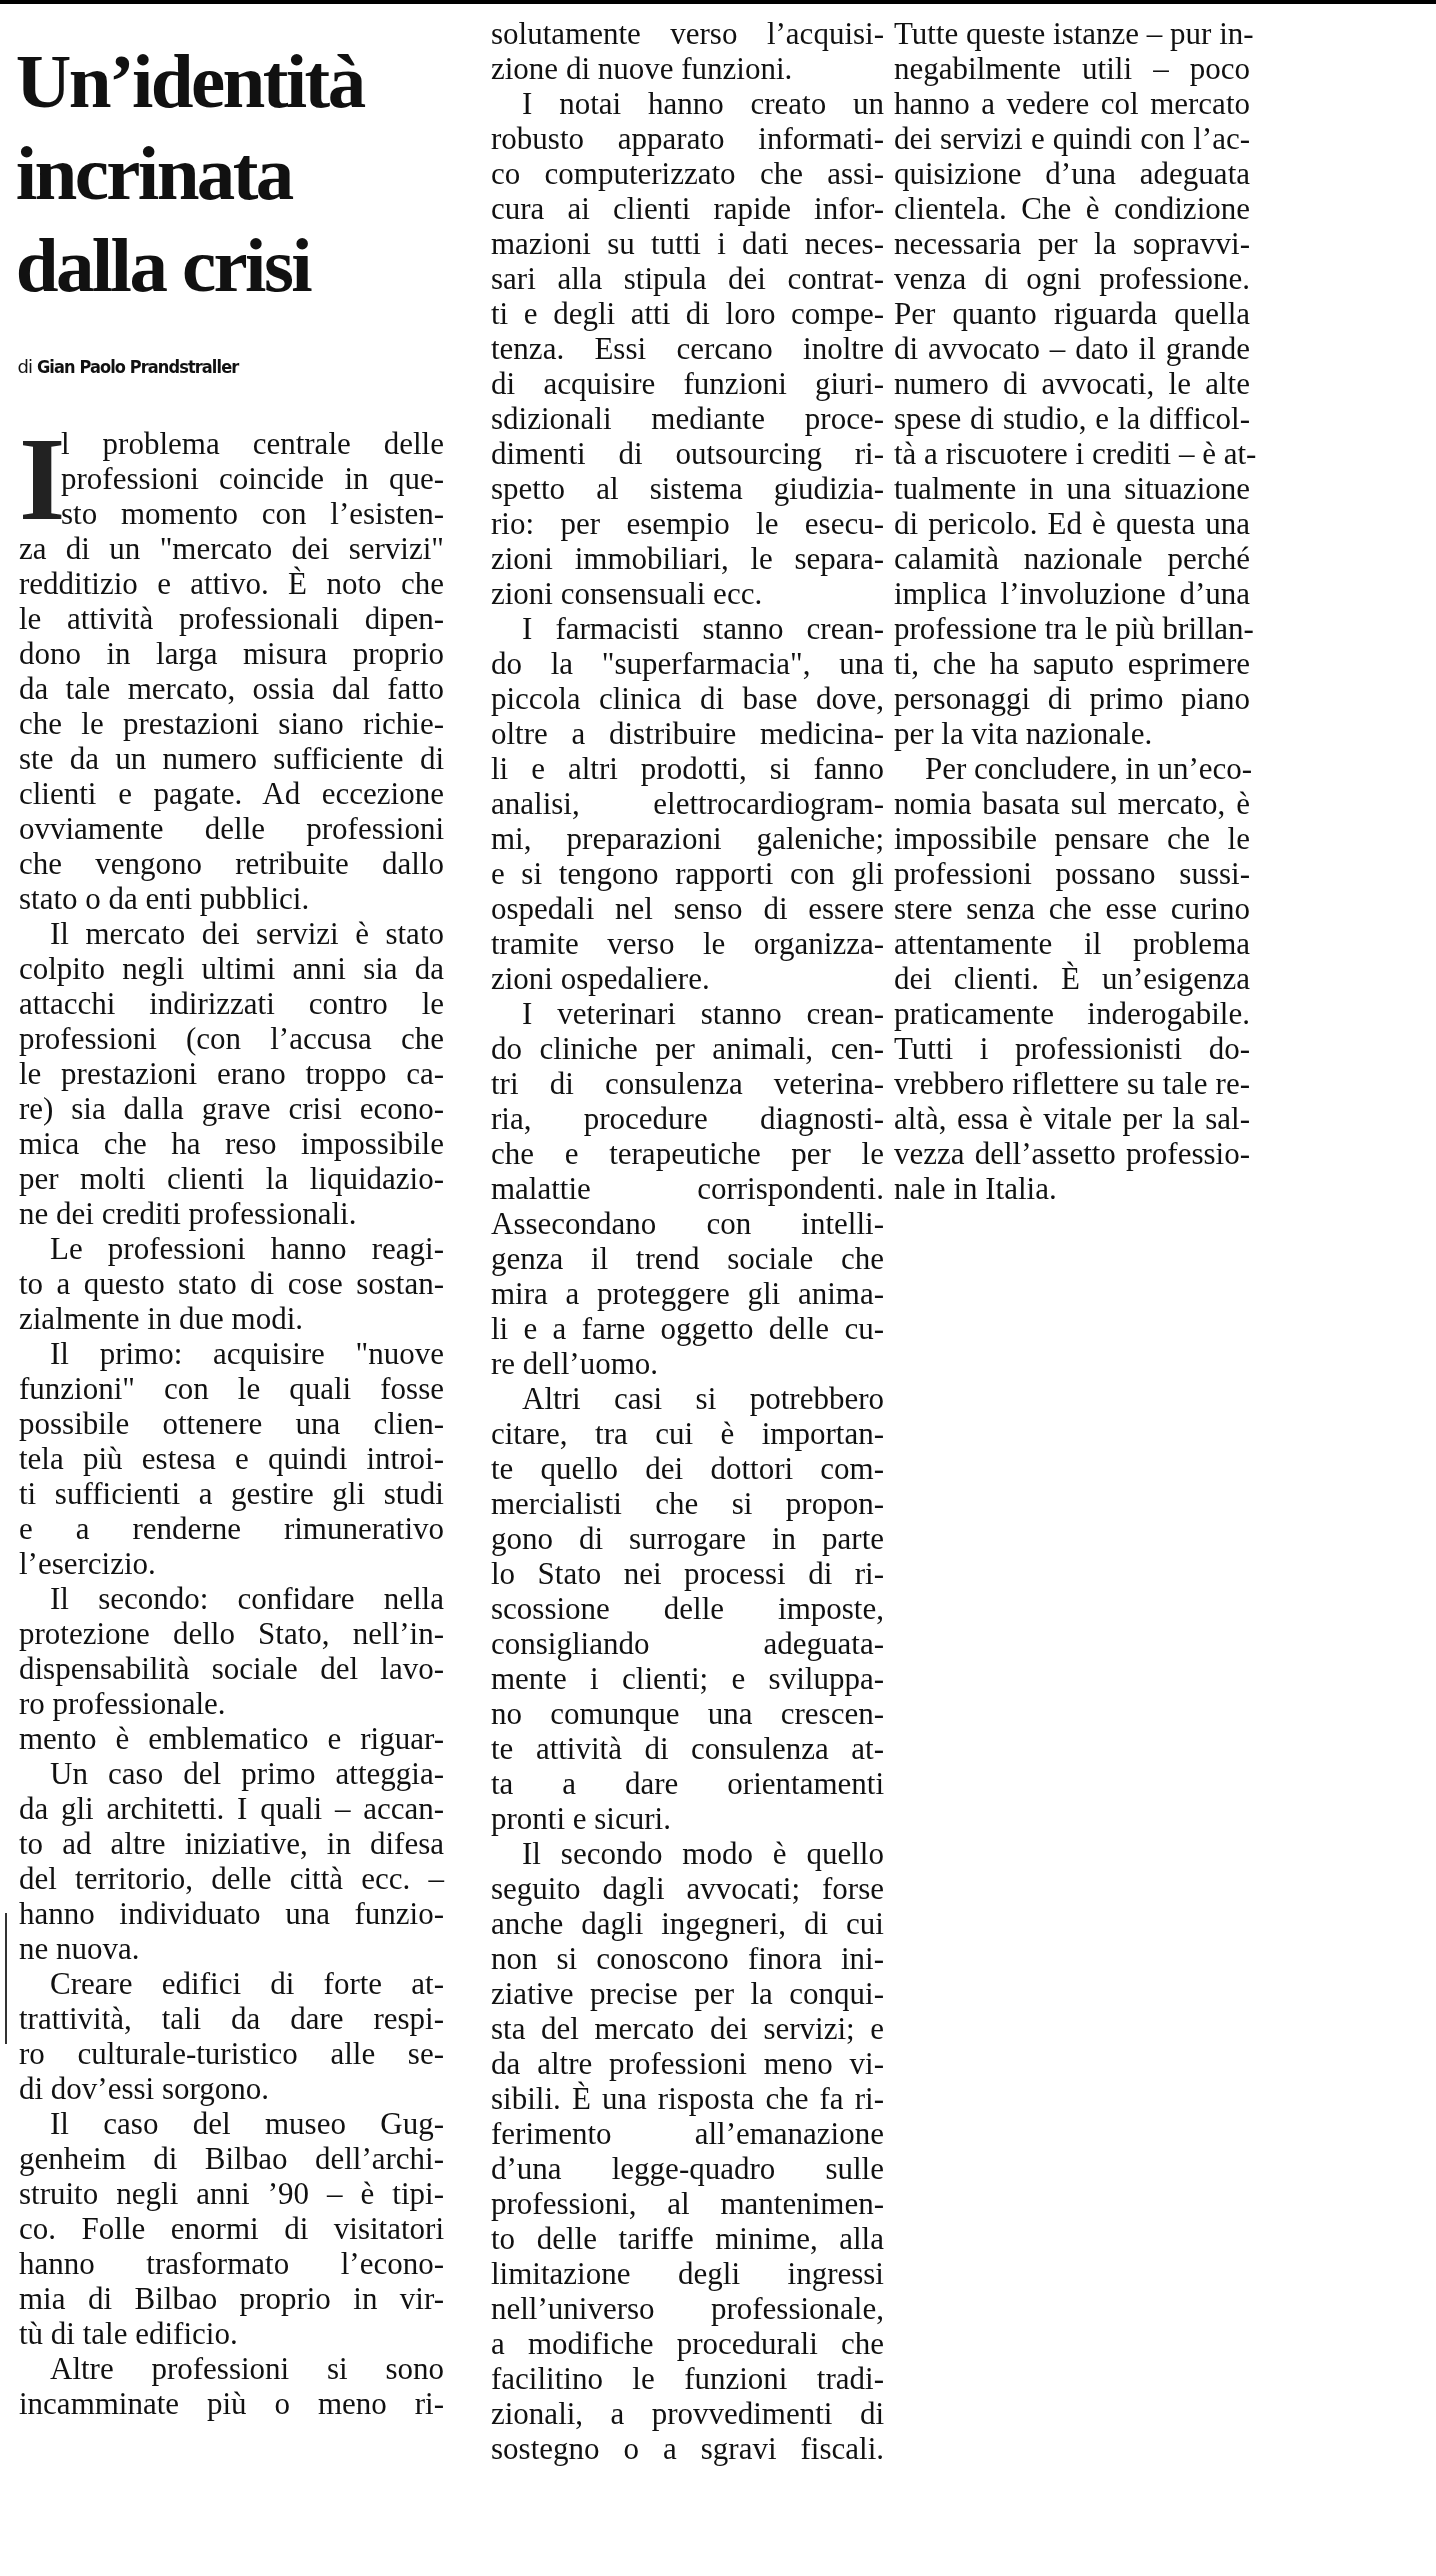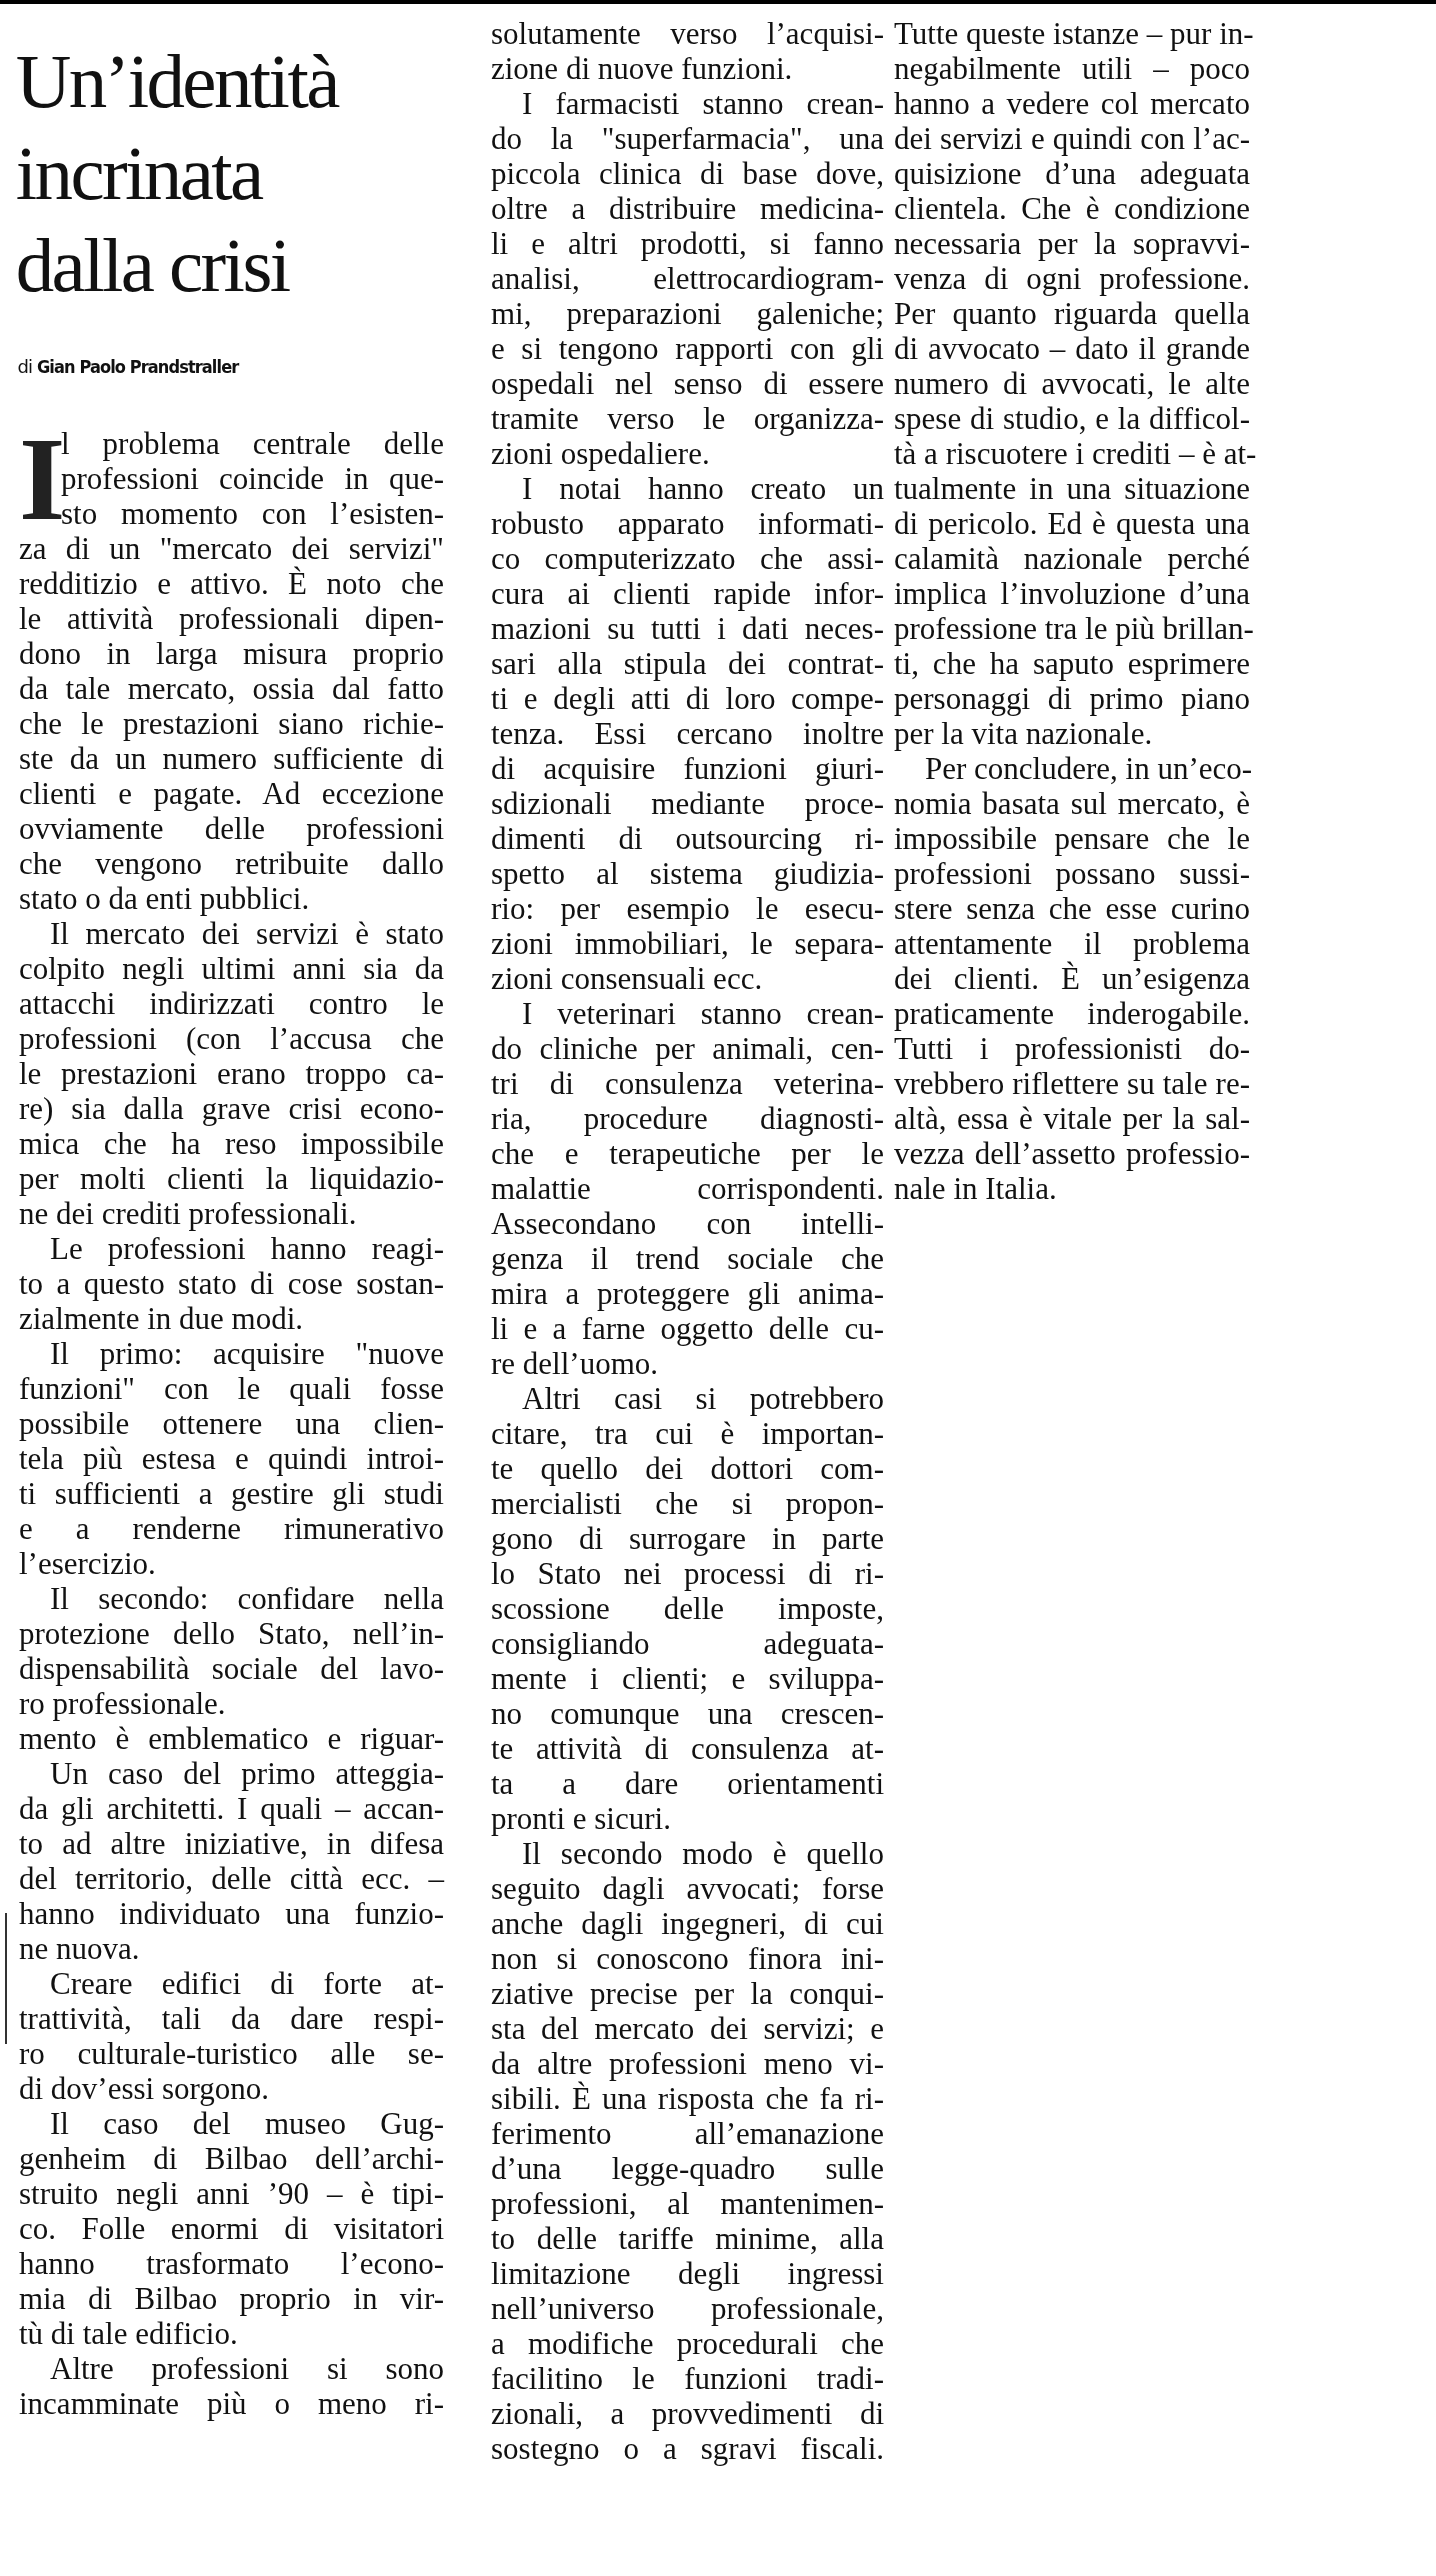--- a/index.html
+++ b/index.html
@@ -10,21 +10,21 @@
       overflow: hidden;
       color: #111111;
       font-family: "DejaVu Serif", "Liberation Serif", serif;
     }
     .top-rule {
       position: absolute; left: 0; top: 0; width: 1436px; height: 3.5px; background: #000;
     }
     .headline {
       position: absolute; left: 15.7px; top: 35px; width: 419px;
       font-family: "Liberation Serif", "DejaVu Serif", serif;
-      font-weight: normal; font-size: 77px; line-height: 92px; letter-spacing: -2.6px;
+      font-weight: bold; font-size: 77px; line-height: 92px; letter-spacing: -2.6px;
       margin: 0;
     }
     .headline .hl-line { display: block; white-space: nowrap; }
     .byline {
       position: absolute; left: 17.5px; top: 356px; white-space: nowrap;
       font-family: "DejaVu Sans", "Liberation Sans", sans-serif;
       font-size: 18px; letter-spacing: -0.9px;
     }
     .byline .by-prefix { font-weight: normal; }
     .byline .by-author { font-weight: bold; font-stretch: condensed; }
@@ -149,48 +149,48 @@
       <span class="line first">Altre professioni si sono</span>
       <span class="line">incamminate più o meno ri-</span>
     </div>
   </div>
 <div class="column col-2">
     <div class="para noindent">
       <span class="line first">solutamente verso l’acquisi-</span>
       <span class="line last">zione di nuove funzioni.</span>
     </div>
     <div class="para">
-      <span class="line first">I farmacisti stanno crean-</span>
-      <span class="line">do la "superfarmacia", una</span>
-      <span class="line">piccola clinica di base dove,</span>
-      <span class="line">oltre a distribuire medicina-</span>
-      <span class="line">li e altri prodotti, si fanno</span>
-      <span class="line">analisi, elettrocardiogram-</span>
-      <span class="line">mi, preparazioni galeniche;</span>
-      <span class="line">e si tengono rapporti con gli</span>
-      <span class="line">ospedali nel senso di essere</span>
-      <span class="line">tramite verso le organizza-</span>
-      <span class="line last">zioni ospedaliere.</span>
-    </div>
-    <div class="para">
       <span class="line first">I notai hanno creato un</span>
       <span class="line">robusto apparato informati-</span>
       <span class="line">co computerizzato che assi-</span>
       <span class="line">cura ai clienti rapide infor-</span>
       <span class="line">mazioni su tutti i dati neces-</span>
       <span class="line">sari alla stipula dei contrat-</span>
       <span class="line">ti e degli atti di loro compe-</span>
       <span class="line">tenza. Essi cercano inoltre</span>
       <span class="line">di acquisire funzioni giuri-</span>
       <span class="line">sdizionali mediante proce-</span>
       <span class="line">dimenti di outsourcing ri-</span>
       <span class="line">spetto al sistema giudizia-</span>
       <span class="line">rio: per esempio le esecu-</span>
       <span class="line">zioni immobiliari, le separa-</span>
       <span class="line last">zioni consensuali ecc.</span>
+    </div>
+    <div class="para">
+      <span class="line first">I farmacisti stanno crean-</span>
+      <span class="line">do la "superfarmacia", una</span>
+      <span class="line">piccola clinica di base dove,</span>
+      <span class="line">oltre a distribuire medicina-</span>
+      <span class="line">li e altri prodotti, si fanno</span>
+      <span class="line">analisi, elettrocardiogram-</span>
+      <span class="line">mi, preparazioni galeniche;</span>
+      <span class="line">e si tengono rapporti con gli</span>
+      <span class="line">ospedali nel senso di essere</span>
+      <span class="line">tramite verso le organizza-</span>
+      <span class="line last">zioni ospedaliere.</span>
     </div>
     <div class="para">
       <span class="line first">I veterinari stanno crean-</span>
       <span class="line">do cliniche per animali, cen-</span>
       <span class="line">tri di consulenza veterina-</span>
       <span class="line">ria, procedure diagnosti-</span>
       <span class="line">che e terapeutiche per le</span>
       <span class="line">malattie corrispondenti.</span>
       <span class="line">Assecondano con intelli-</span>
       <span class="line">genza il trend sociale che</span>

